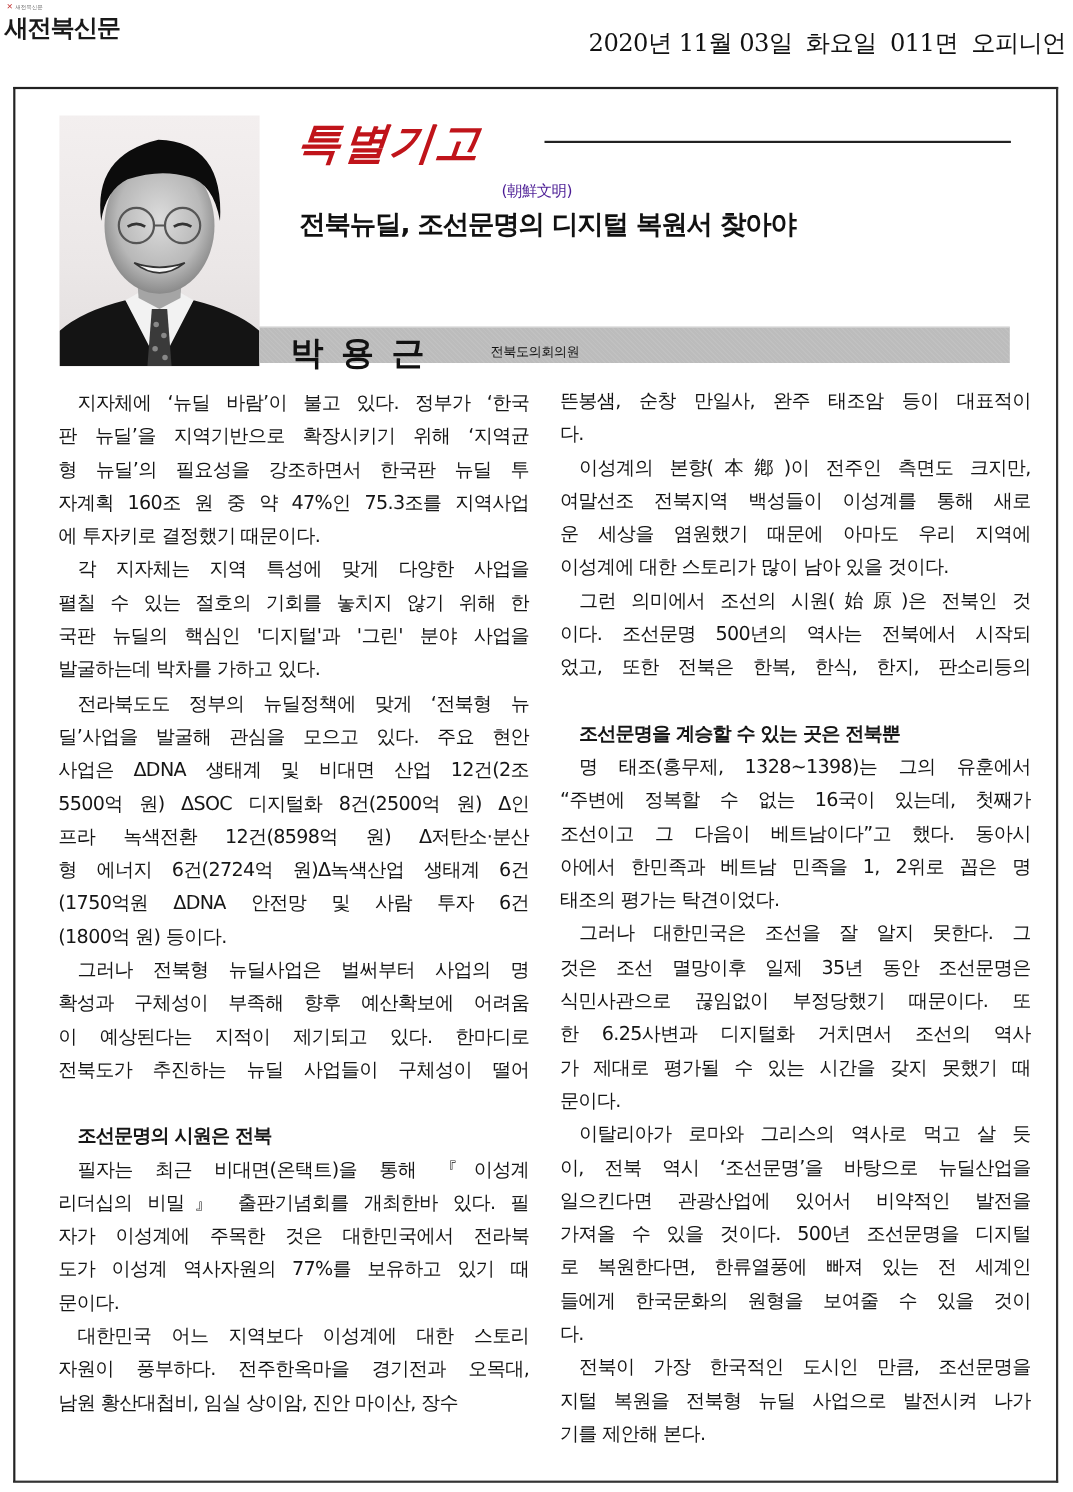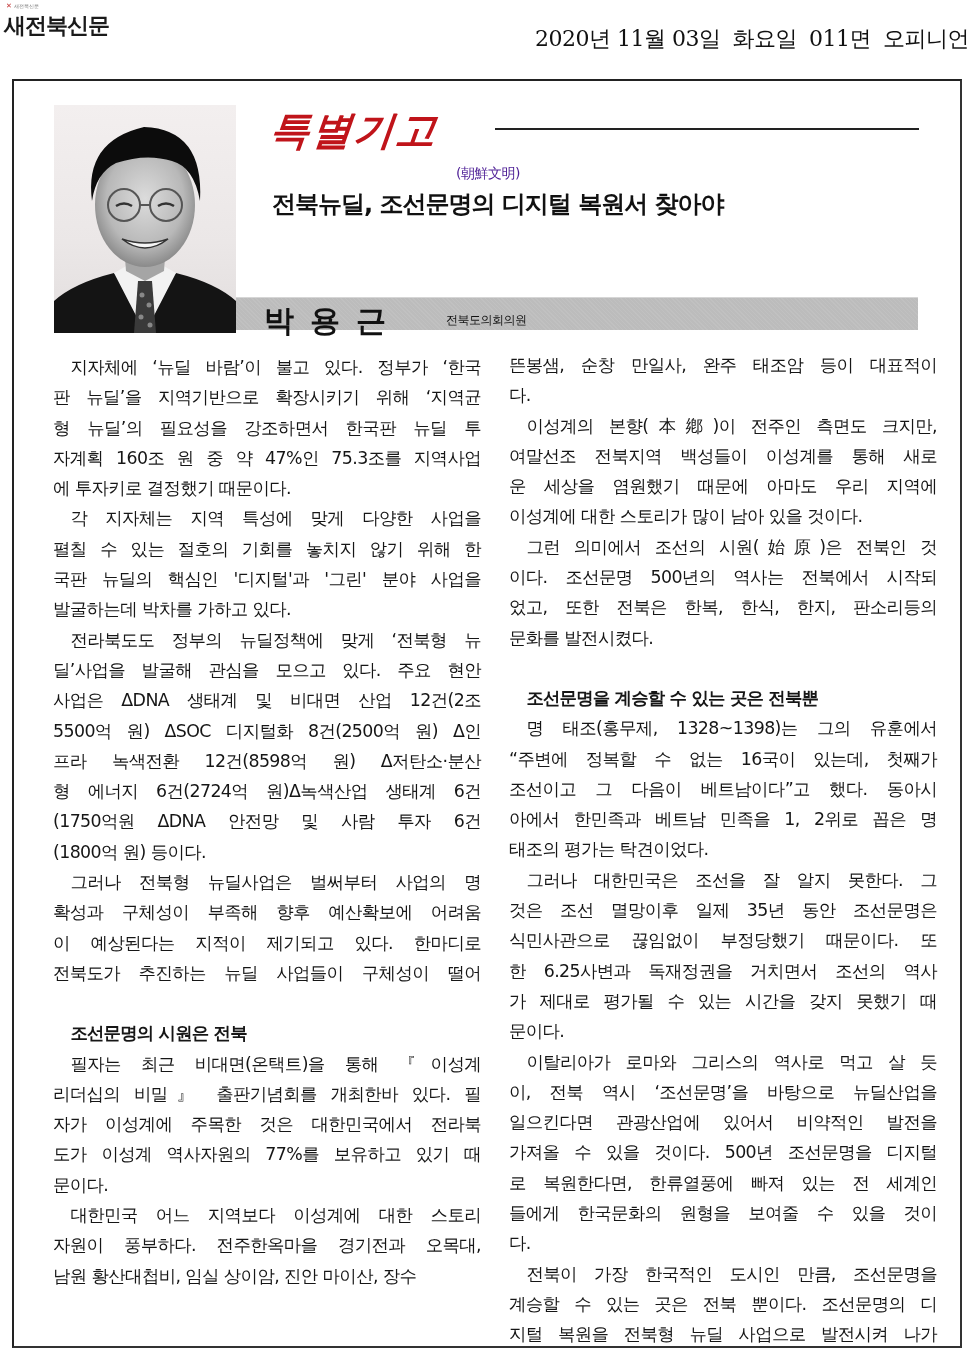--- a/index.html
+++ b/index.html
@@ -148,46 +148,44 @@
     <div>
       <span class="line ind">이성계의 본향(本鄕)이 전주인 측면도 크지만,</span>
       <span class="line">여말선조 전북지역 백성들이 이성계를 통해 새로</span>
       <span class="line">운 세상을 염원했기 때문에 아마도 우리 지역에</span>
       <span class="line last">이성계에 대한 스토리가 많이 남아 있을 것이다.</span>
     </div>
     <div>
       <span class="line ind">그런 의미에서 조선의 시원(始原)은 전북인 것</span>
       <span class="line">이다. 조선문명 500년의 역사는 전북에서 시작되</span>
       <span class="line">었고, 또한 전북은 한복, 한식, 한지, 판소리등의</span>
-      <span class="line last">문화를 발전시켰다.</span>
     </div>
     <div class="subhead">조선문명을 계승할 수 있는 곳은 전북뿐</div>
     <div>
       <span class="line ind">명 태조(홍무제, 1328~1398)는 그의 유훈에서</span>
       <span class="line">“주변에 정복할 수 없는 16국이 있는데, 첫째가</span>
       <span class="line">조선이고 그 다음이 베트남이다”고 했다. 동아시</span>
       <span class="line">아에서 한민족과 베트남 민족을 1, 2위로 꼽은 명</span>
       <span class="line last">태조의 평가는 탁견이었다.</span>
     </div>
     <div>
       <span class="line ind">그러나 대한민국은 조선을 잘 알지 못한다. 그</span>
       <span class="line">것은 조선 멸망이후 일제 35년 동안 조선문명은</span>
       <span class="line">식민사관으로 끊임없이 부정당했기 때문이다. 또</span>
-      <span class="line">한 6.25사변과 독재정권을 거치면서 조선의 역사</span>
+      <span class="line">한 6.25사변과 디지털화 거치면서 조선의 역사</span>
       <span class="line">가 제대로 평가될 수 있는 시간을 갖지 못했기 때</span>
       <span class="line last">문이다.</span>
     </div>
     <div>
       <span class="line ind">이탈리아가 로마와 그리스의 역사로 먹고 살 듯</span>
       <span class="line">이, 전북 역시 ‘조선문명’을 바탕으로 뉴딜산업을</span>
       <span class="line">일으킨다면 관광산업에 있어서 비약적인 발전을</span>
       <span class="line">가져올 수 있을 것이다. 500년 조선문명을 디지털</span>
       <span class="line">로 복원한다면, 한류열풍에 빠져 있는 전 세계인</span>
       <span class="line">들에게 한국문화의 원형을 보여줄 수 있을 것이</span>
       <span class="line last">다.</span>
     </div>
     <div>
       <span class="line ind">전북이 가장 한국적인 도시인 만큼, 조선문명을</span>
-      <span class="line">계승할 수 있는 곳은 전북 뿐이다. 조선문명의 디</span>
       <span class="line">지털 복원을 전북형 뉴딜 사업으로 발전시켜 나가</span>
       <span class="line last">기를 제안해 본다.</span>
     </div>
   </div>
 
 </body></html>

